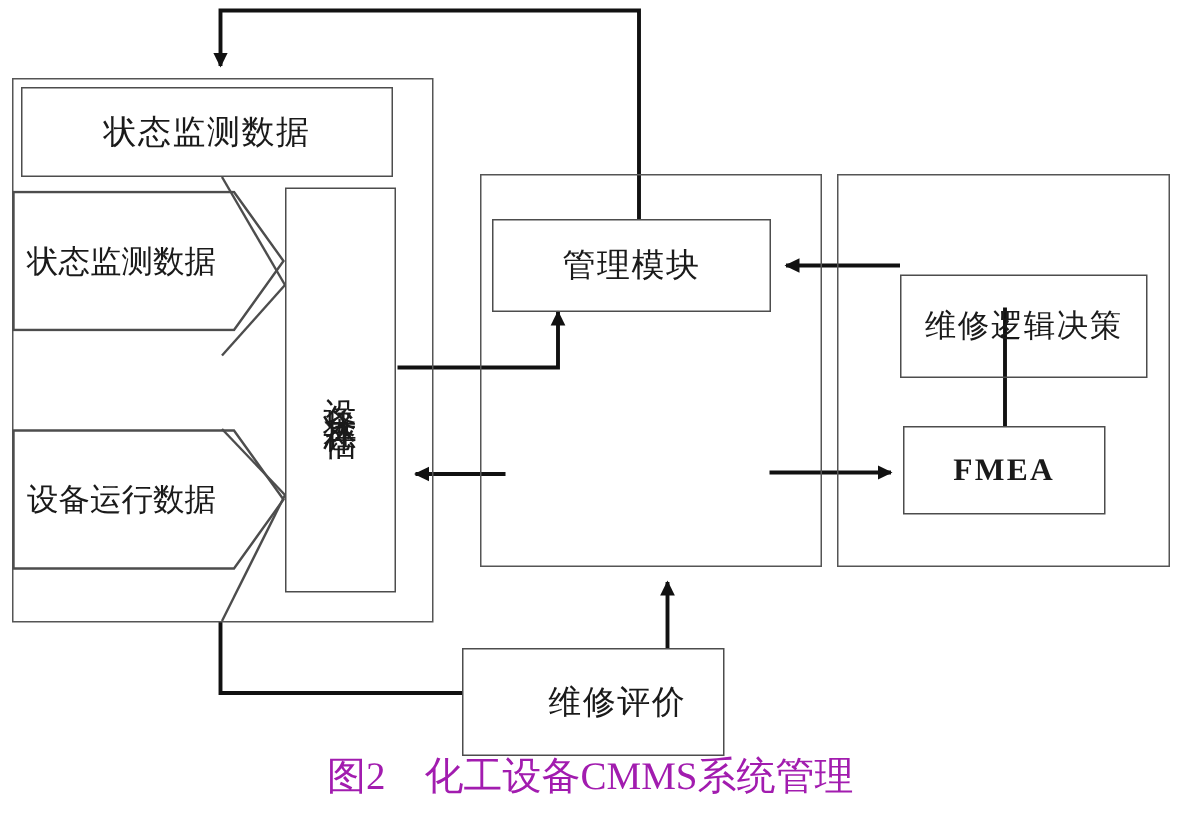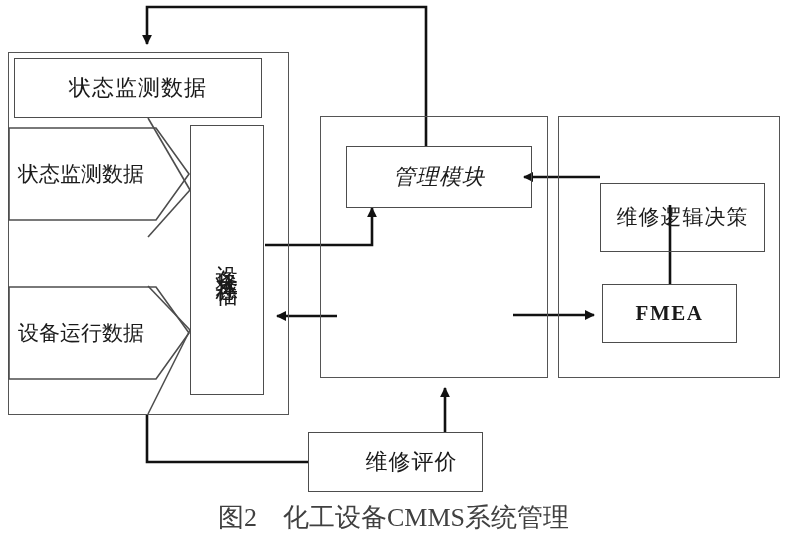--- a/index.html
+++ b/index.html
@@ -80,21 +80,21 @@
     pointer-events: none;
   }
   #caption {
     position: absolute;
     left: 0;
     top: 500px;
     width: 787px;
     text-align: center;
     font-size: 26px;
     font-family: "Liberation Serif", "DejaVu Serif", serif;
-    color: #404040;
+    color: #a21caf;
     white-space: pre;
   }
 </style>
 </head>
 <body>
 
 <div id="figure-root">
 
   <svg class="arrowsvg" viewBox="0 0 787 549">
     <defs>
@@ -162,34 +162,34 @@
     <path d="M148,286 L190,330" fill="none" stroke="#4d4d4d" stroke-width="1.6"></path>
     <path d="M190,330 L148,414" fill="none" stroke="#4d4d4d" stroke-width="1.6"></path>
   </svg>
 
   <div class="box" style="left:190px; top:125px; width:74px; height:270px;">
     <span class="label-v">设备状态评估</span>
   </div>
 
   <div class="panel" style="left:320px; top:116px; width:228px; height:262px;"></div>
 
-  <div class="box" style="left:346px; top:146px; width:186px; height:62px;font-style:italic;">
+  <div class="box" style="left:328px; top:146px; width:186px; height:62px;">
     <span class="label-h">管理模块</span>
   </div>
 
 
   <div class="panel" style="left:558px; top:116px; width:222px; height:262px;"></div>
 
   <div class="box" style="left:600px; top:136px; width:165px; height:69px;margin-top:47px;">
     <span class="label-h" style="font-size:21px;">维修逻辑决策</span>
   </div>
 
   <div class="box" style="left:602px; top:284px; width:135px; height:59px;font-weight:bold;">
     <span class="label-h" style="font-size:21px; letter-spacing:1.5px;">FMEA</span>
   </div>
 
-  <div class="box" style="left:308px; top:432px; width:175px; height:60px;padding-left:32px;">
+  <div class="box" style="left:308px; top:432px; width:175px; height:72px;padding-left:32px;">
     <span class="label-h">维修评价</span>
   </div>
 
   <div id="caption">图2　化工设备CMMS系统管理</div>
 
 </div>
 
 </body></html>

